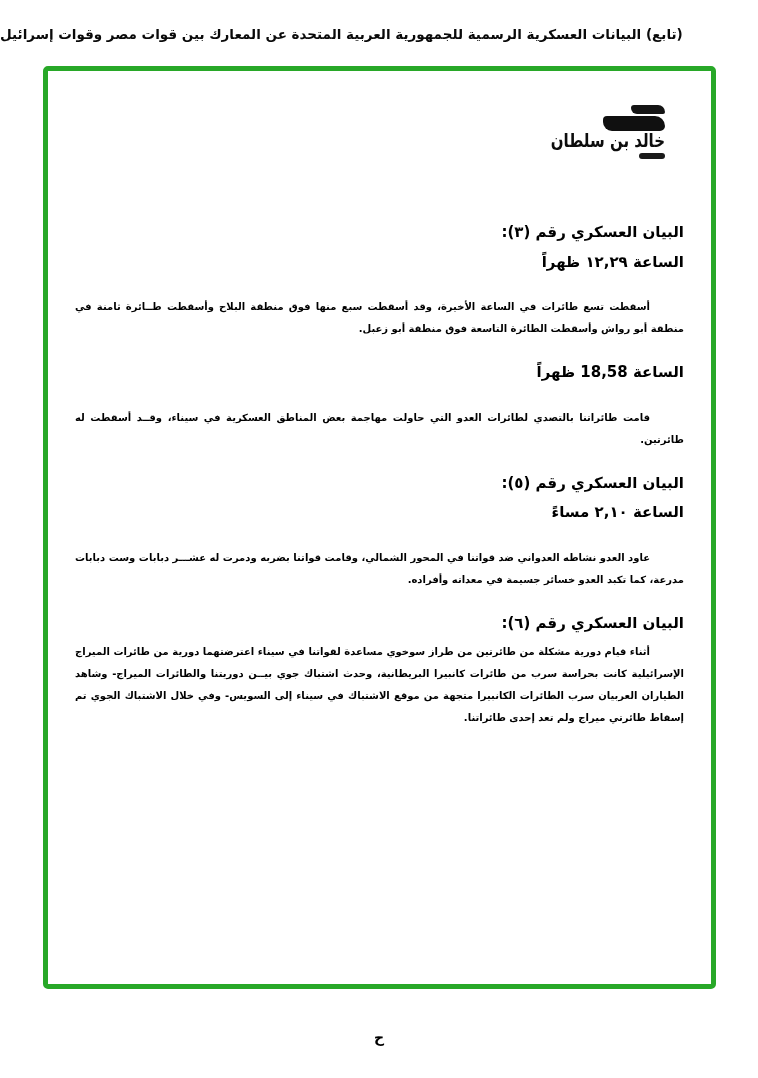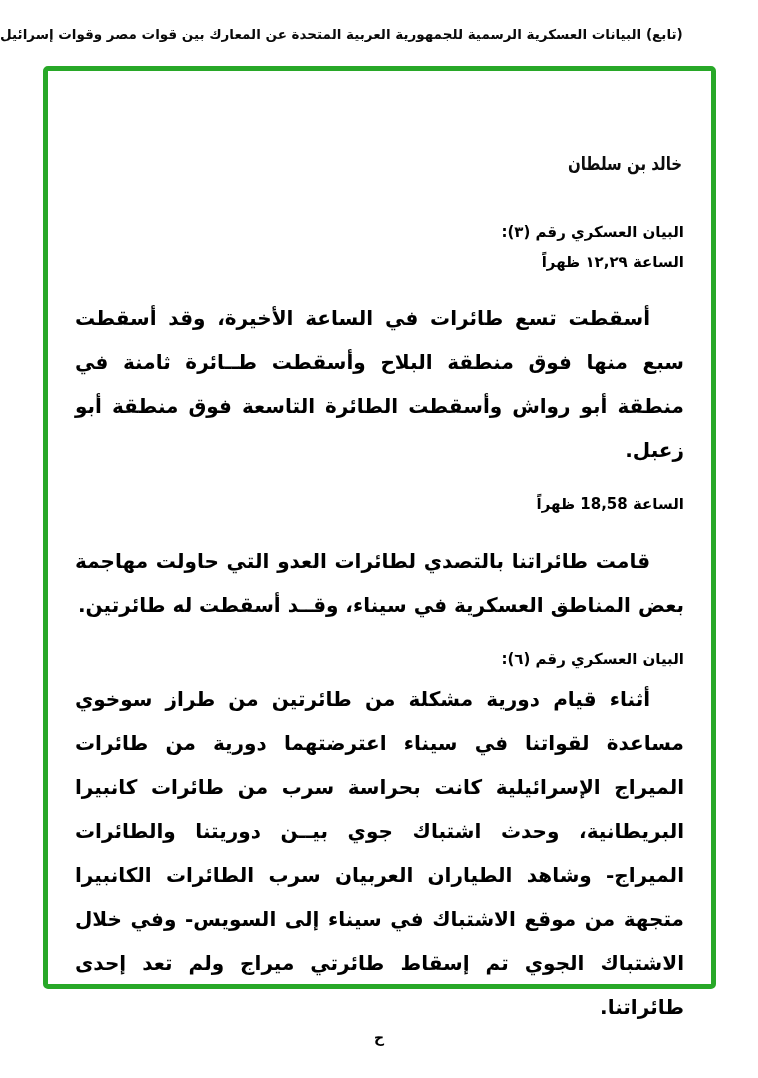--- a/index.html
+++ b/index.html
@@ -40,22 +40,22 @@
     background: #fff;
   }
   .stamp {
     position: absolute;
     top: 20px;
     left: 88px; 
     right: auto;
     width: 80px;
     height: 82px;
     display: flex;
-    flex-direction: row;
-    align-items: flex-end;
+    flex-direction: column;
+    align-items: flex-start;
     justify-content: center;
     filter: blur(0.45px);
     text-align: center;
     line-height: 1.05;
   }
   
   .stamp { left: auto; right: 46px; }
   .stamp .stamp-blob-1 {
     width: 34px; height: 9px; background: #141414; border-radius: 3px 7px 2px 6px;
     margin-bottom: 2px;
@@ -88,21 +88,21 @@
     line-height: 1.5;
     margin-top: 20px;
   }
   .s-time {
     font-size: 15px;
     font-weight: bold;
     margin-bottom: 23px;
     line-height: 1.5;
   }
   .s-body {
-    font-size: 20px;
+    font-size: 10px;
     font-weight: bold;
     text-align: justify;
     text-align-last: right;
     line-height: 2.2;
     text-indent: 34px;
     margin-bottom: 21px;
   }
   .footer-mark {
     position: absolute;
     bottom: 32px;
@@ -135,20 +135,25 @@
         <div class="s-title">البيان العسكري رقم (٣):</div>
         <div class="s-time">الساعة ١٢,٢٩ ظهراً</div>
         <p class="s-body">أسقطت تسع طائرات في الساعة الأخيرة، وقد أسقطت سبع منها  فوق منطقة البلاح وأسقطت طــائرة ثامنة في منطقة أبو رواش وأسقطت الطائرة التاسعة فوق منطقة أبو زعبل.</p>
       </div>
 
       <div class="statement">
         <div class="s-time">الساعة 18,58 ظهراً</div>
         <p class="s-body">قامت طائراتنا بالتصدي لطائرات العدو التي حاولت مهاجمة بعض المناطق العسكرية في سيناء، وقــد أسقطت له طائرتين.</p>
       </div>
 
+      <div class="statement">
+        <div class="s-title">البيان العسكري رقم (٥):</div>
+        <div class="s-time">الساعة ٢,١٠ مساءً</div>
+        <p class="s-body">عاود العدو نشاطه العدواني ضد قواتنا في المحور الشمالي، وقامت قواتنا بضربه ودمرت له عشـــر دبابات وست دبابات مدرعة، كما تكبد العدو خسائر جسيمة في معداته وأفراده.</p>
+      </div>
 
       <div class="statement">
         <div class="s-title">البيان العسكري رقم (٦):</div>
         <p class="s-body">أثناء قيام دورية مشكلة من طائرتين من طراز سوخوي مساعدة لقواتنا في سيناء اعترضتهما دورية من طائرات الميراج الإسرائيلية كانت بحراسة سرب من طائرات كانبيرا البريطانية، وحدث اشتباك جوي بيــن دوريتنا والطائرات الميراج- وشاهد الطياران العربيان سرب الطائرات الكانبيرا متجهة من موقع الاشتباك في سيناء إلى السويس- وفي خلال الاشتباك الجوي تم إسقاط طائرتي ميراج ولم تعد إحدى طائراتنا.</p>
       </div>
 
     </div>
   </div>
 
   <div class="footer-mark">ح</div>

